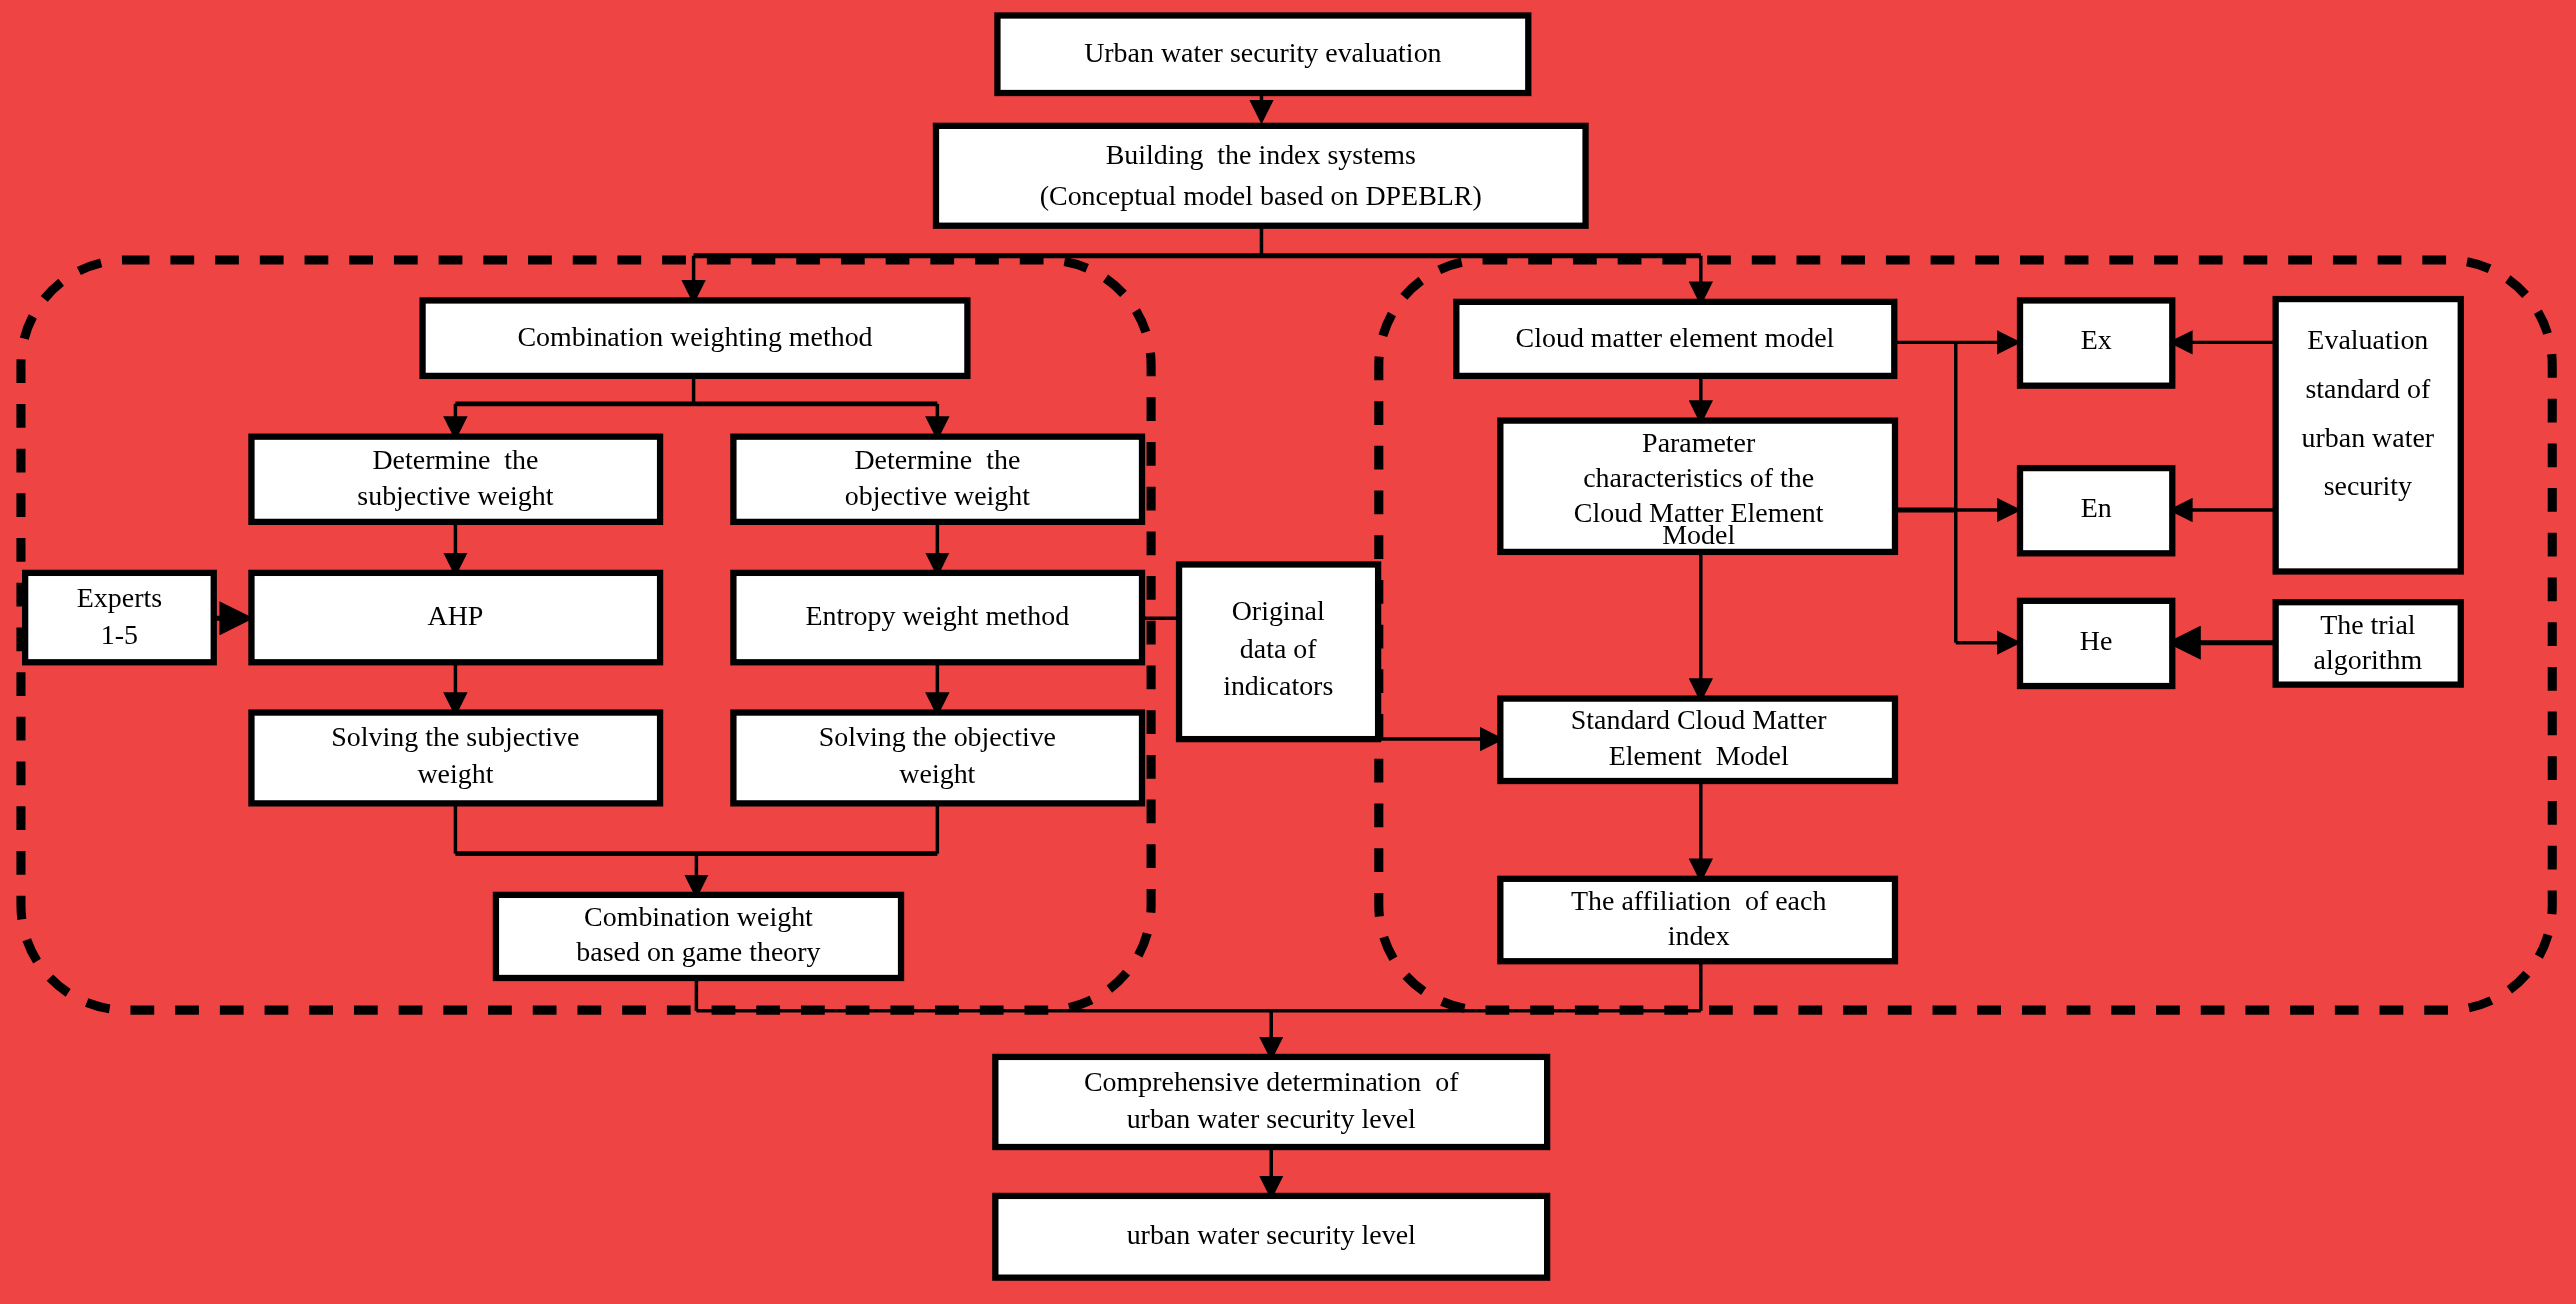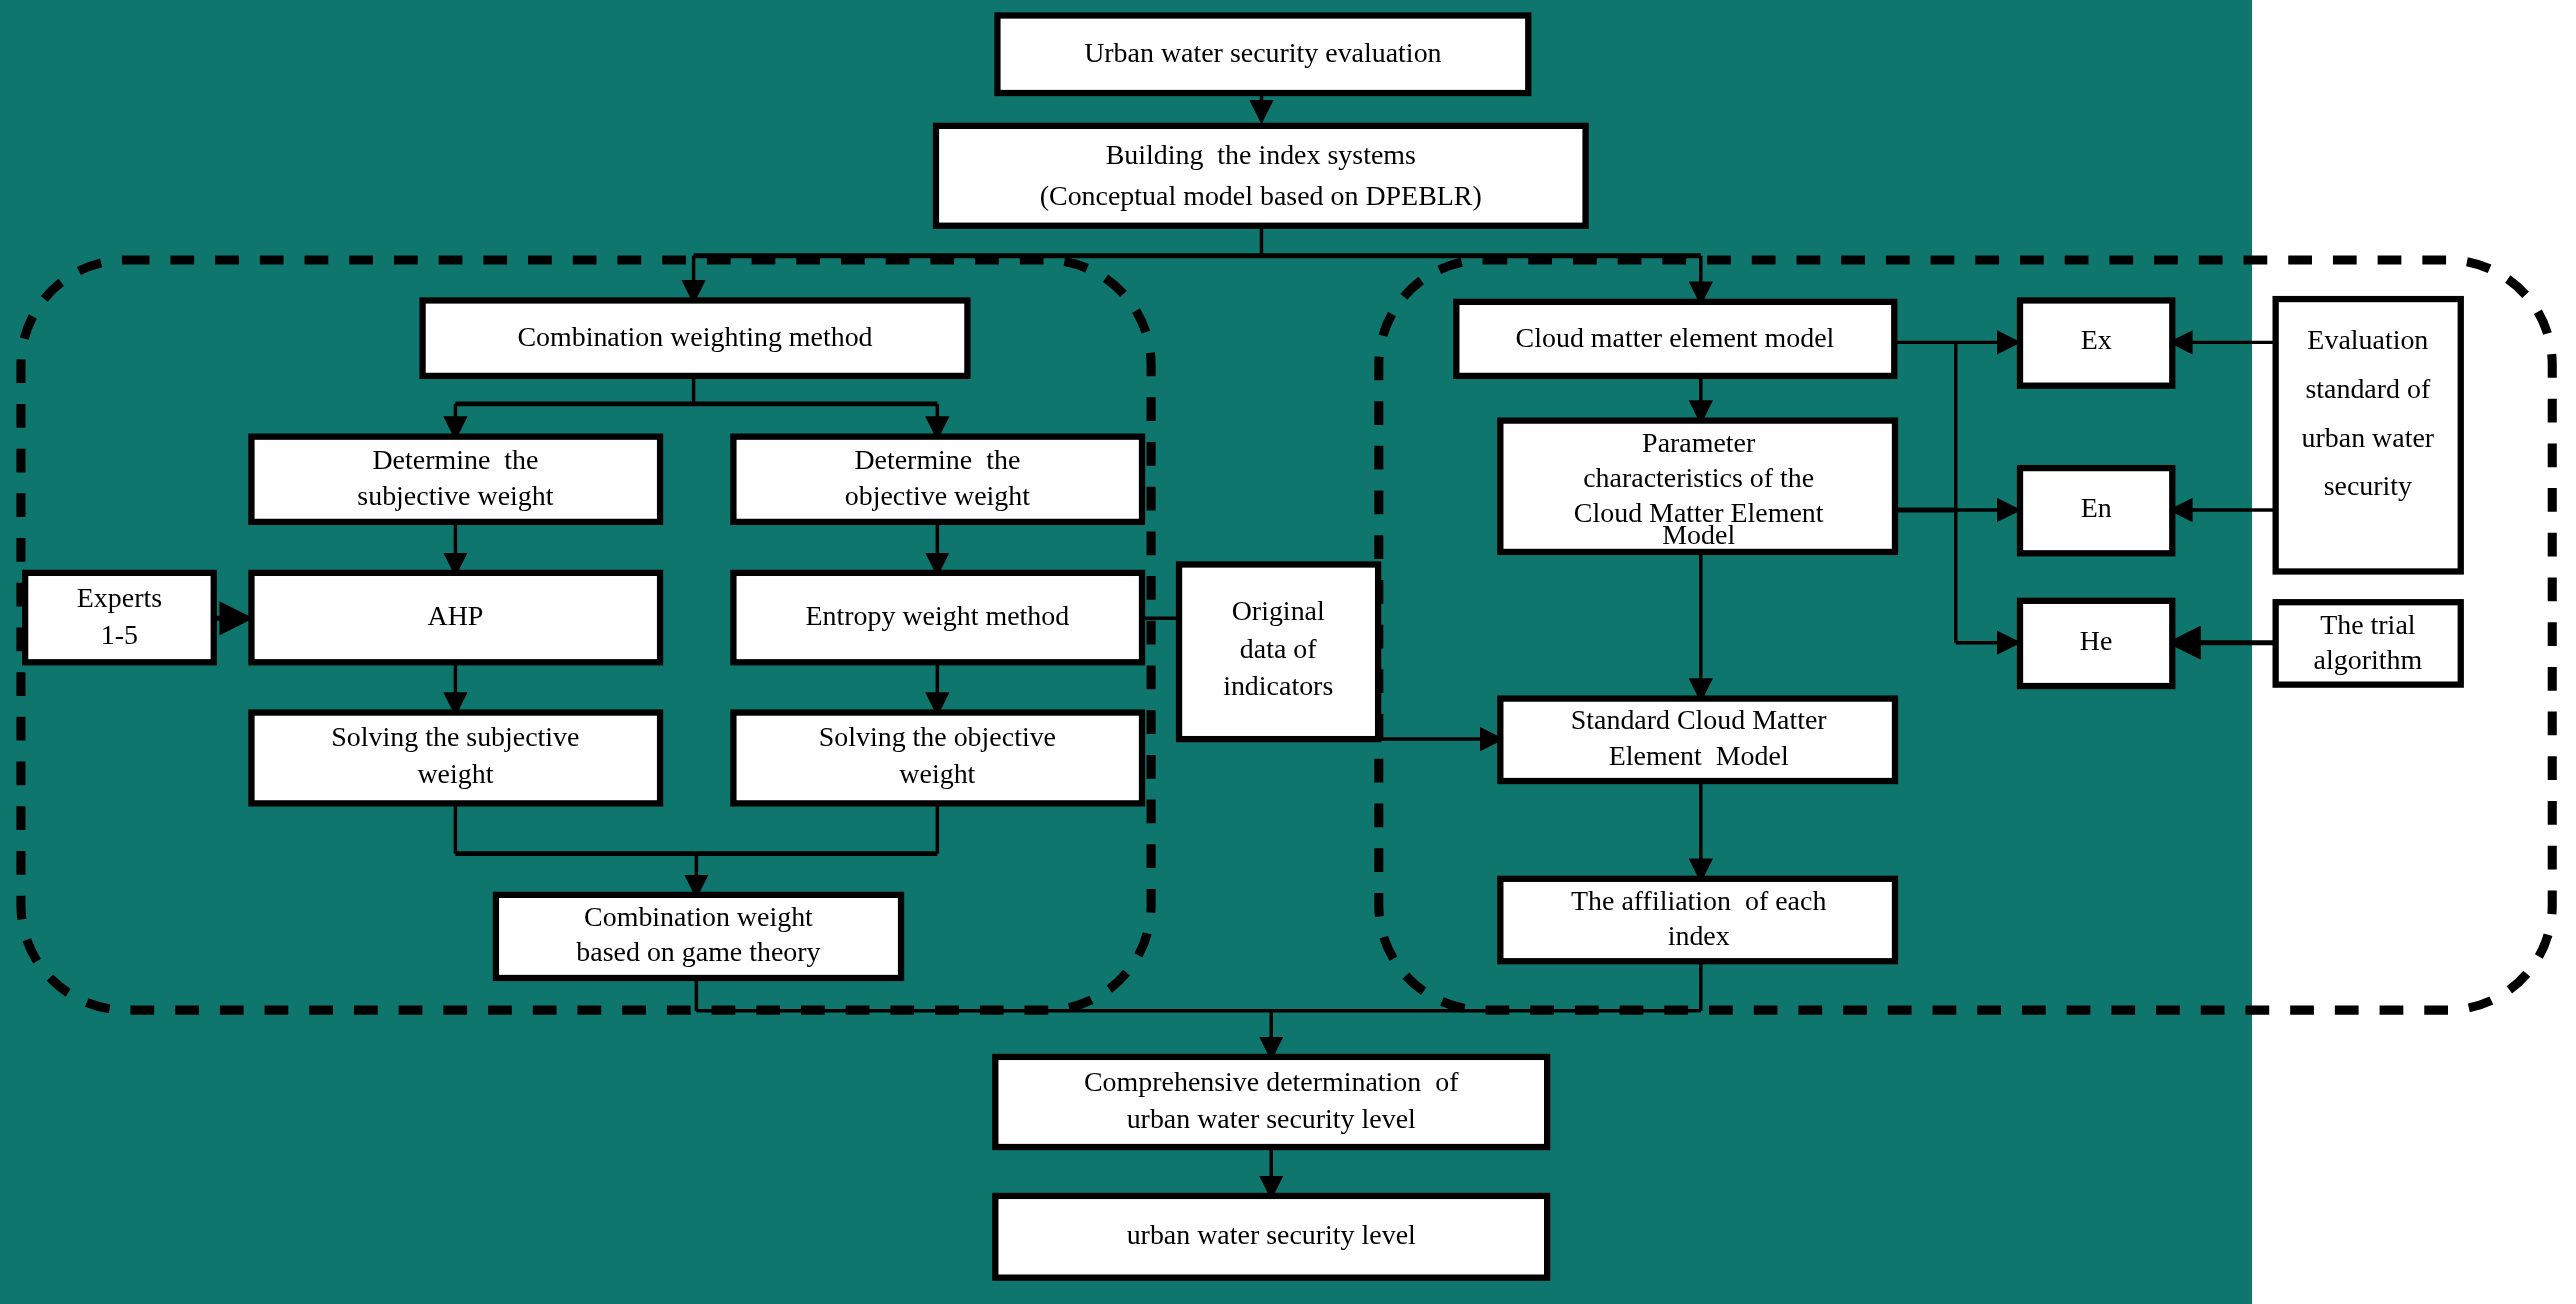--- a/index.html
+++ b/index.html
@@ -1,18 +1,18 @@
 <!DOCTYPE html>
 <html style="font-size:11.2px"><head>
 <meta charset="utf-8">
 <style>
   html,body{margin:0;padding:0;background:#ffffff;}
   body{width:2576px;height:1305px;overflow:hidden;
        font-family:"Liberation Serif","DejaVu Serif",serif;}
-  #stage{position:relative;width:2252px;height:1305px;background:#0f766e;}
+  #stage{position:relative;width:2576px;height:1305px;background:#ef4444;}
   svg{position:absolute;left:0;top:0;width:2576px;height:1305px;}
   .boxtext{
     font-family:"Liberation Serif","DejaVu Serif",serif;
     font-size:40px;
     fill:#000;
     text-anchor:middle;
     dominant-baseline:middle;
     white-space:pre;
   }
   .nodebox{ fill:#ffffff; stroke:#000000; stroke-width:9; }

